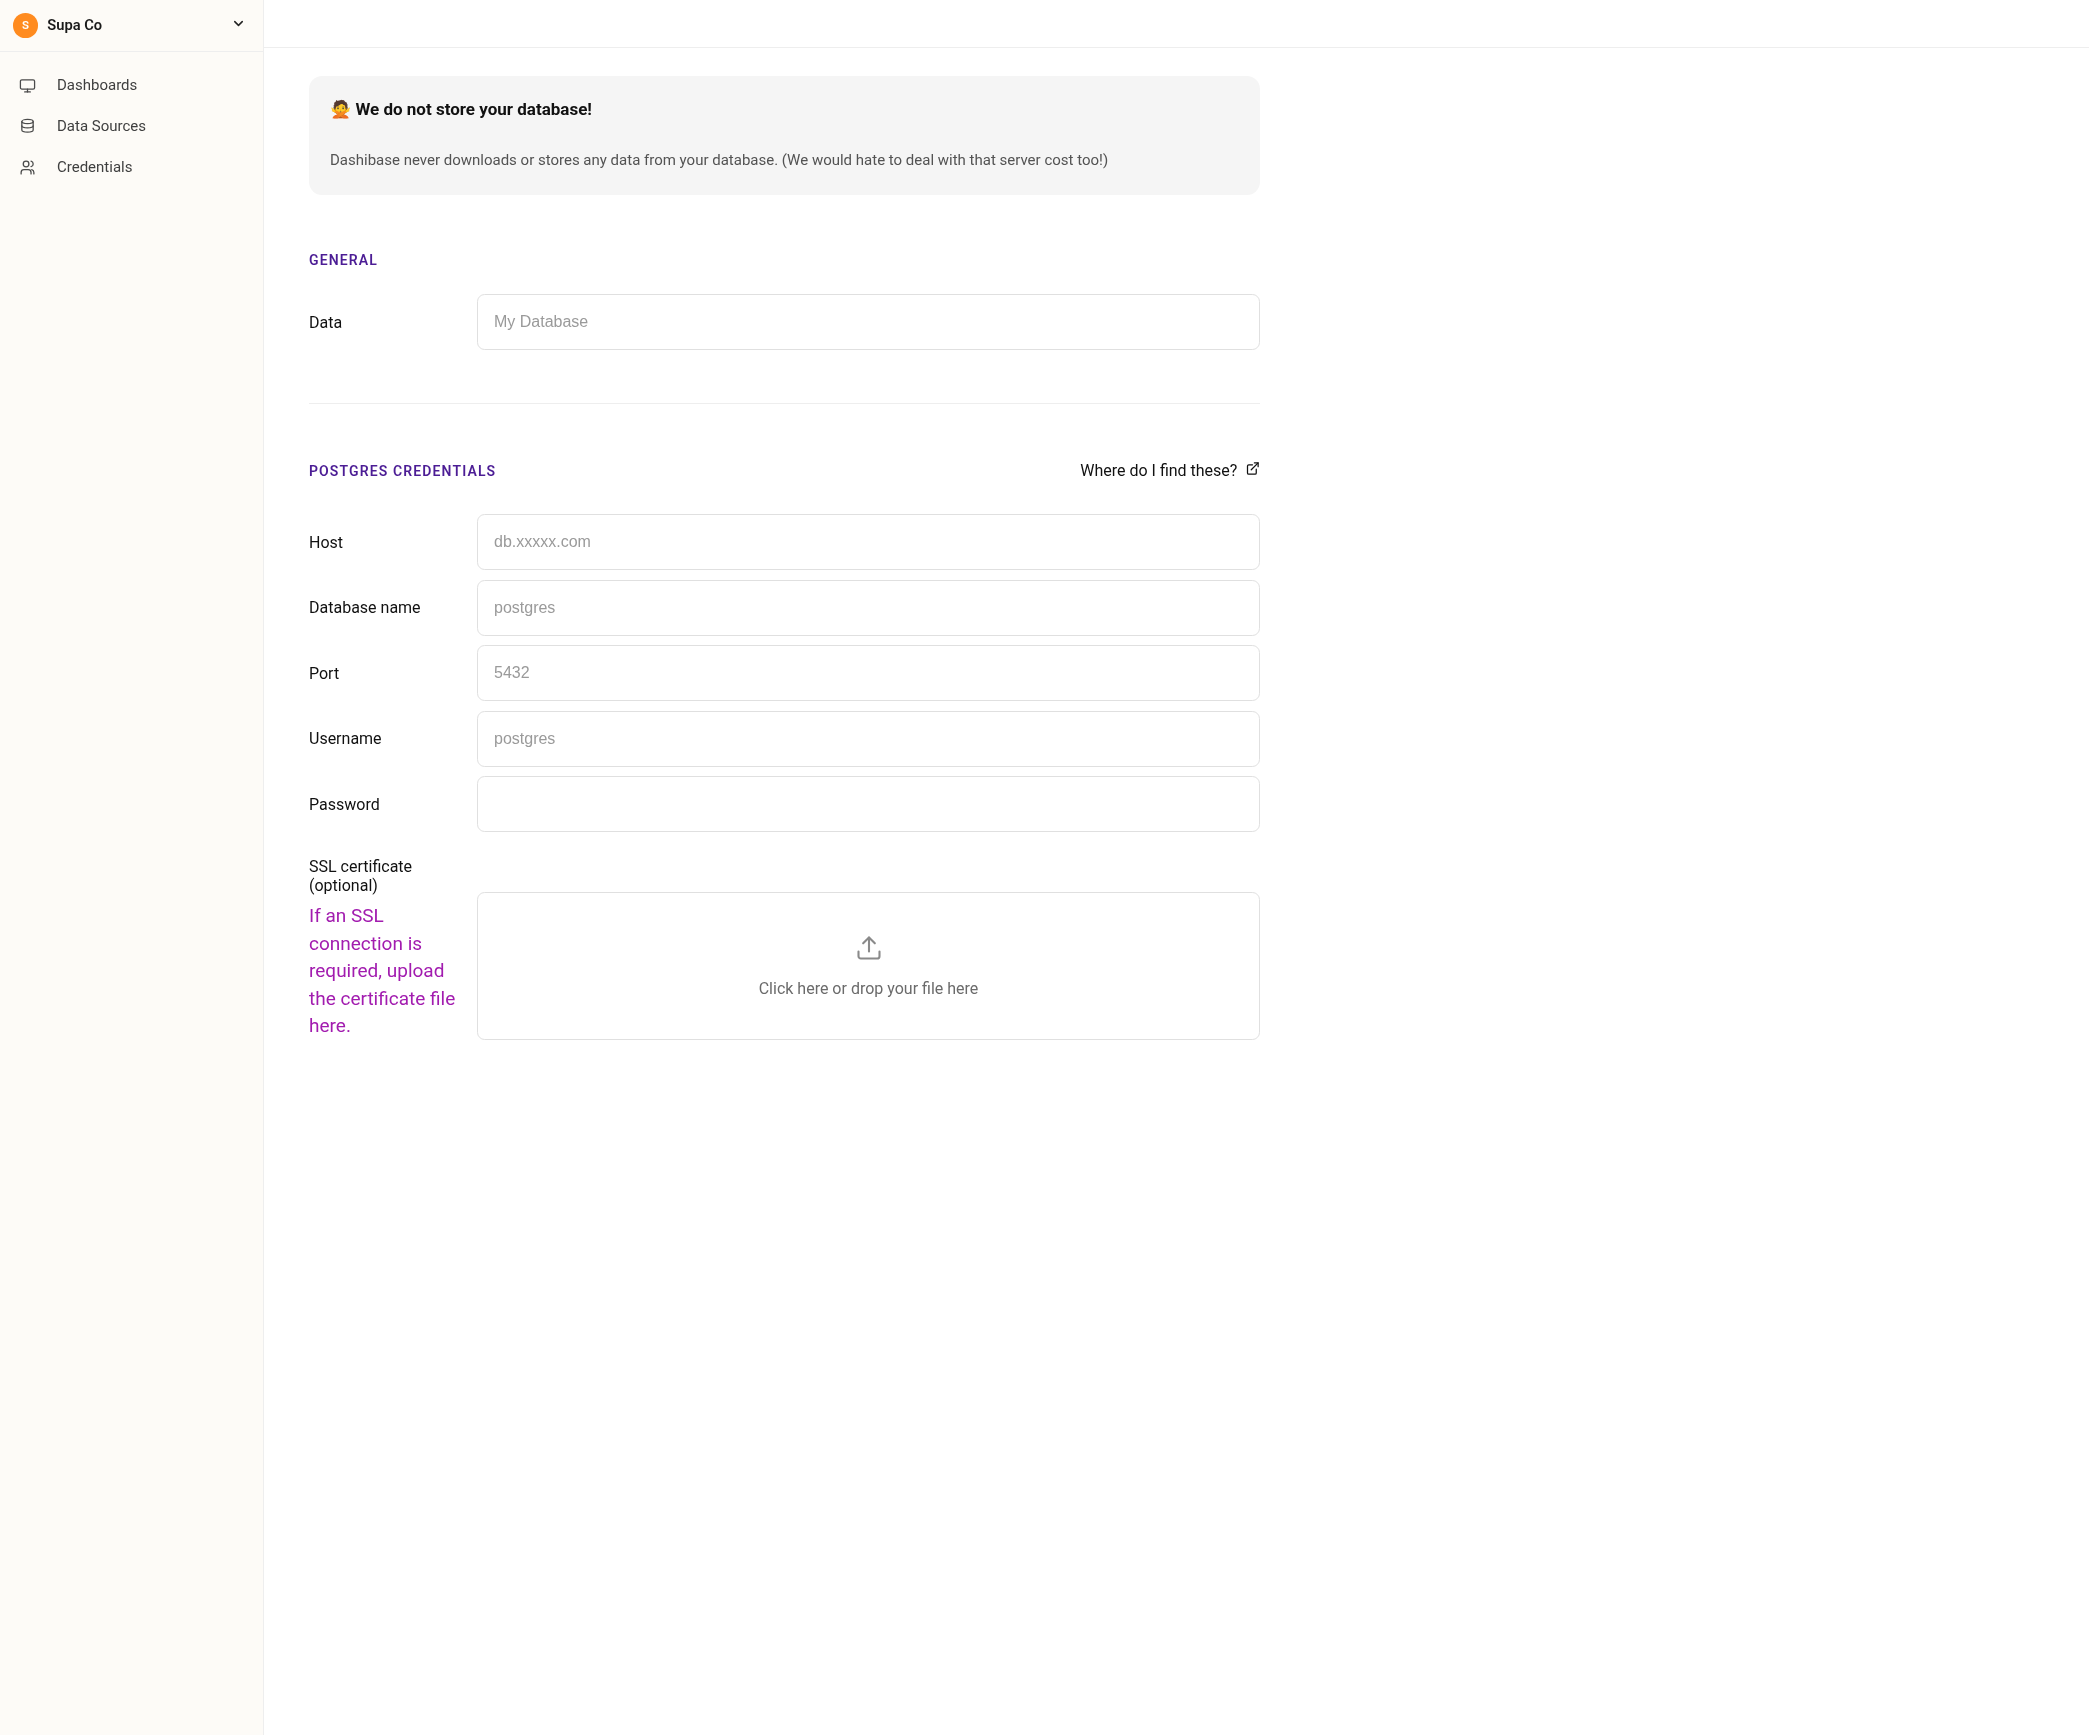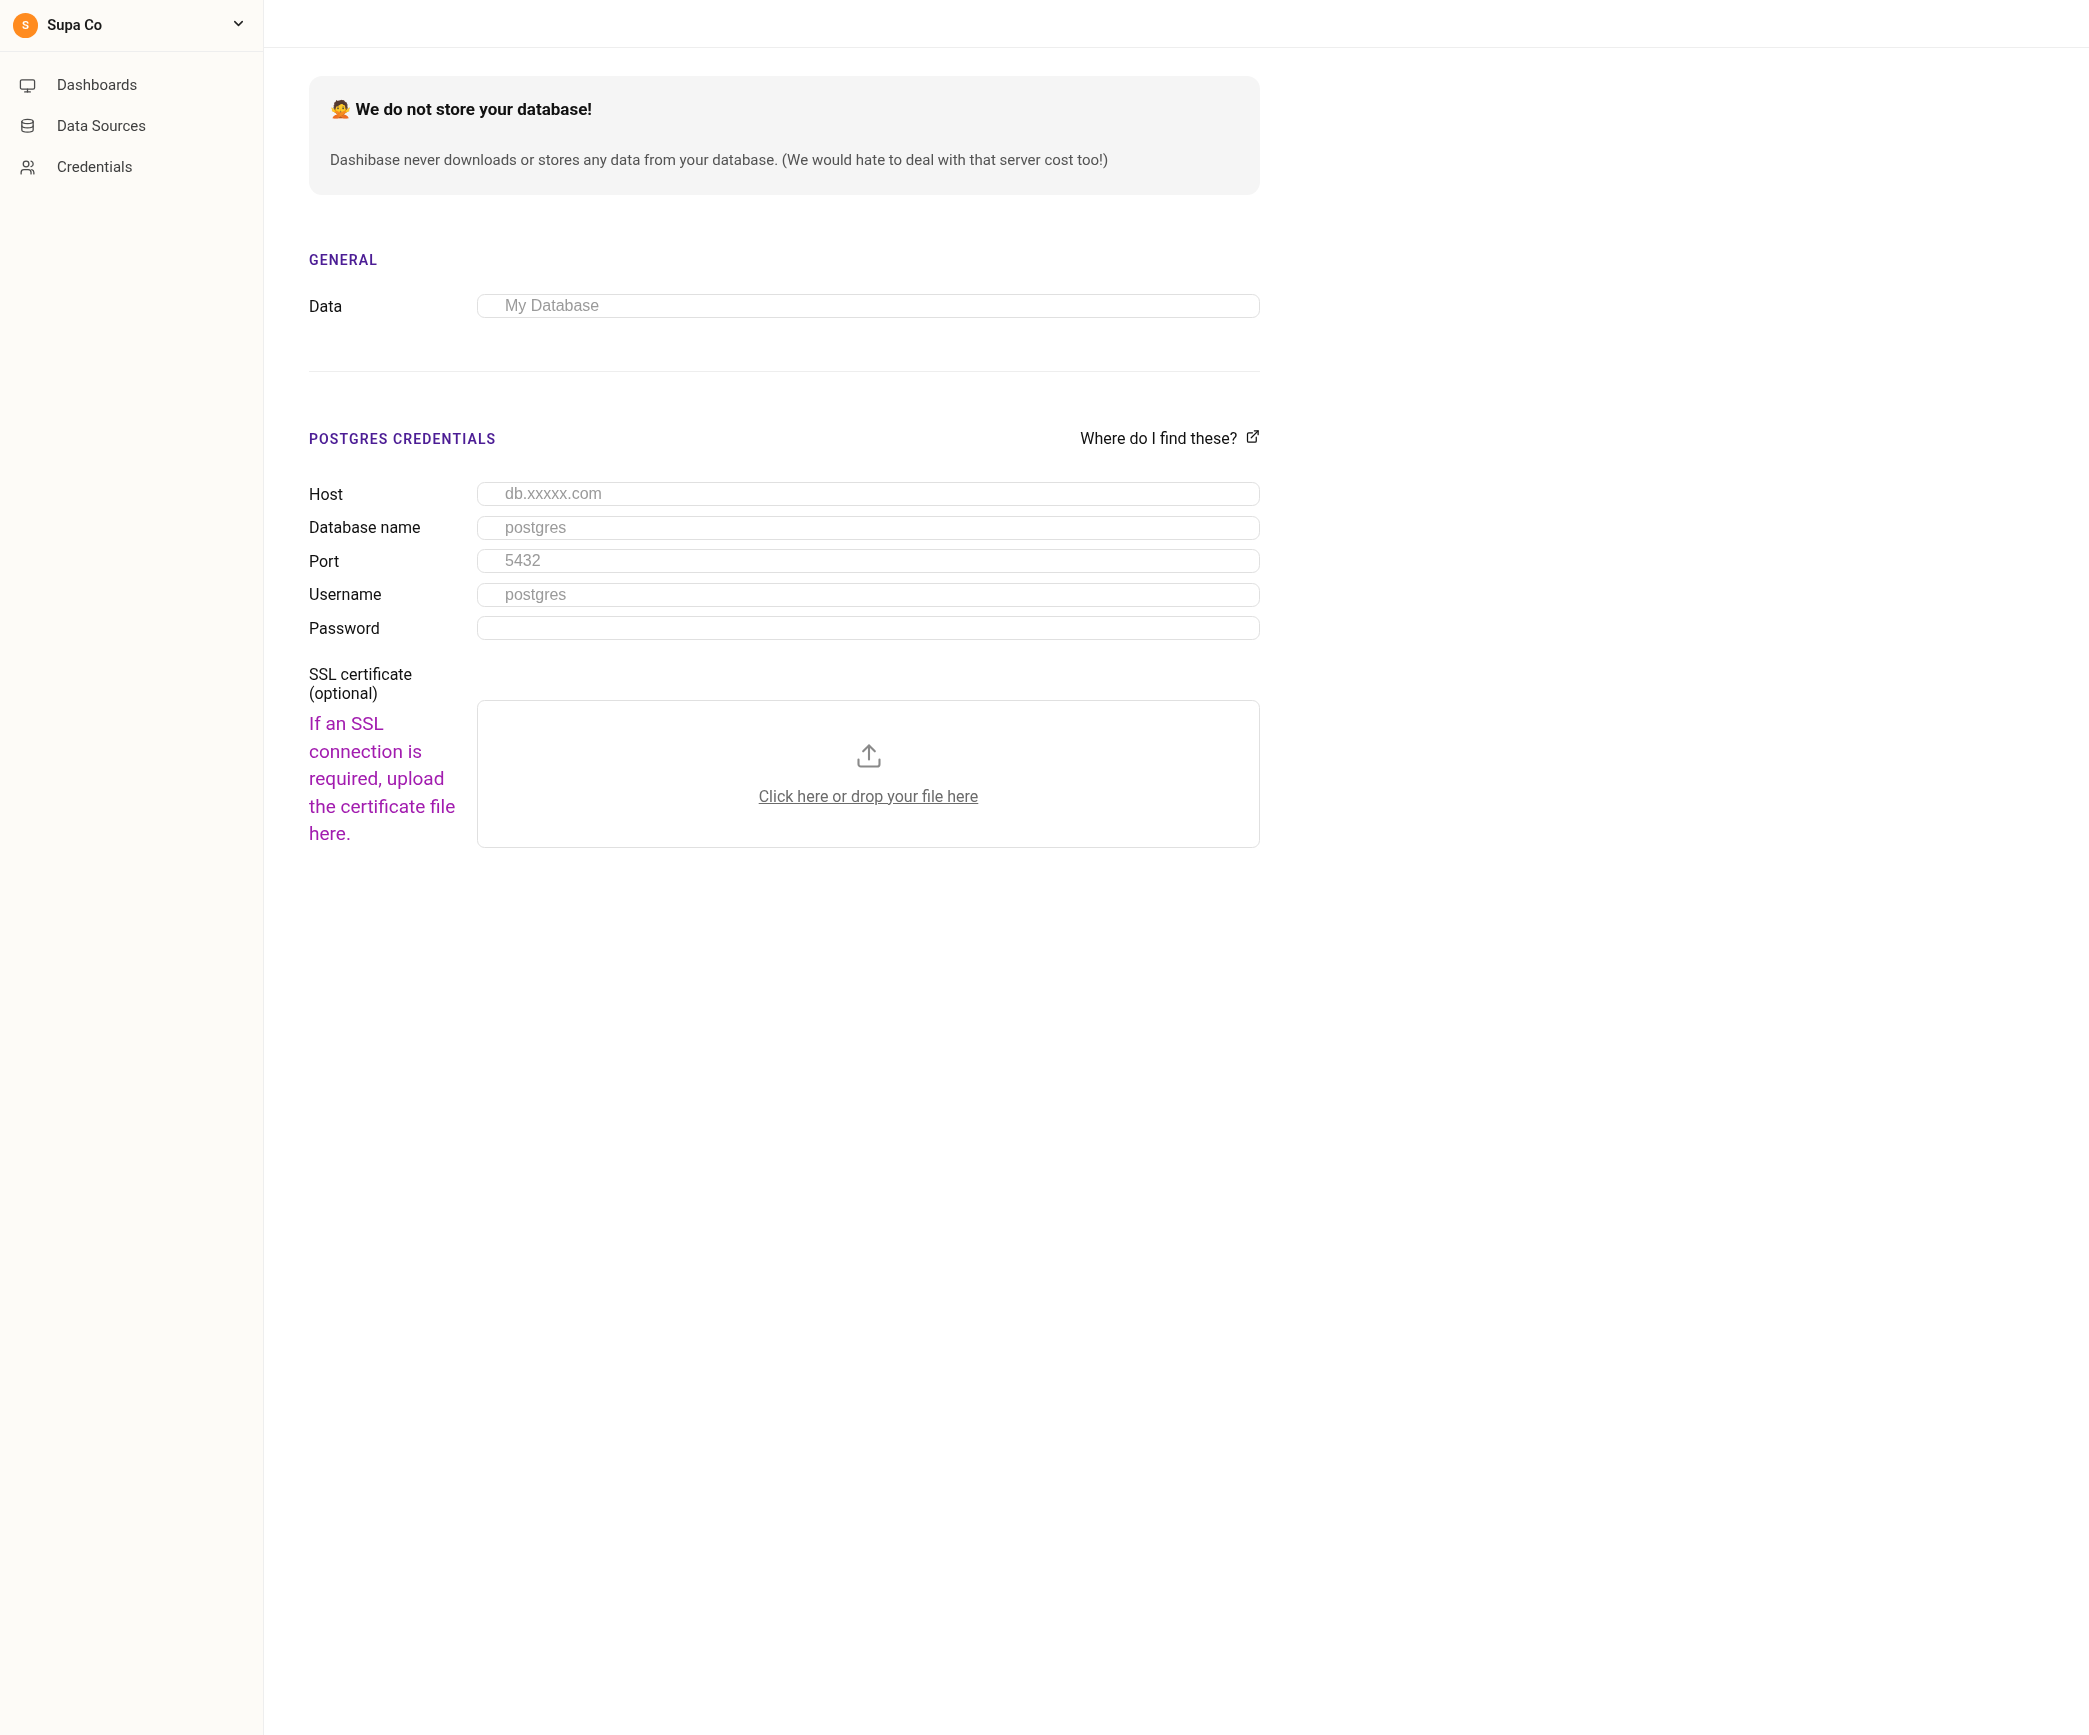--- a/index.html
+++ b/index.html
@@ -151,24 +151,24 @@
     color: #111;
   }
   .field-sub {
     font-size: 19px;
     color: #a21caf;
     line-height: 1.45;
     margin-top: 7.6px;
   }
   .field-input {
     flex: 1;
-    height: 24px;
+    height: 56px;
     border: 0.9px solid #e0e0e0;
     border-radius: 7.6px;
-    padding: 0 27px;
+    padding: 0 16px;
     font-size: 16px;
     color: #111;
     background: #fff;
     outline: none;
   }
   .field-input::placeholder {
     color: #9a9a9a;
   }
   .divider {
     border: none;
@@ -197,21 +197,20 @@
     min-height: 148px;
     display: flex;
     flex-direction: column;
     align-items: center;
     justify-content: center;
     gap: 13.2px;
     color: #6b6b6b;
     font-size: 16px;
     cursor: pointer;
     padding: 28px 2px;
-    text-decoration: underline;
   }
   .upload-area svg { width: 28px; height: 28px; color: #8a8a8a; }
 </style>
 </head>
 <body>
 
 <div class="app">
   <aside class="sidebar">
     <div class="org-header">
       <div class="avatar">S</div>

